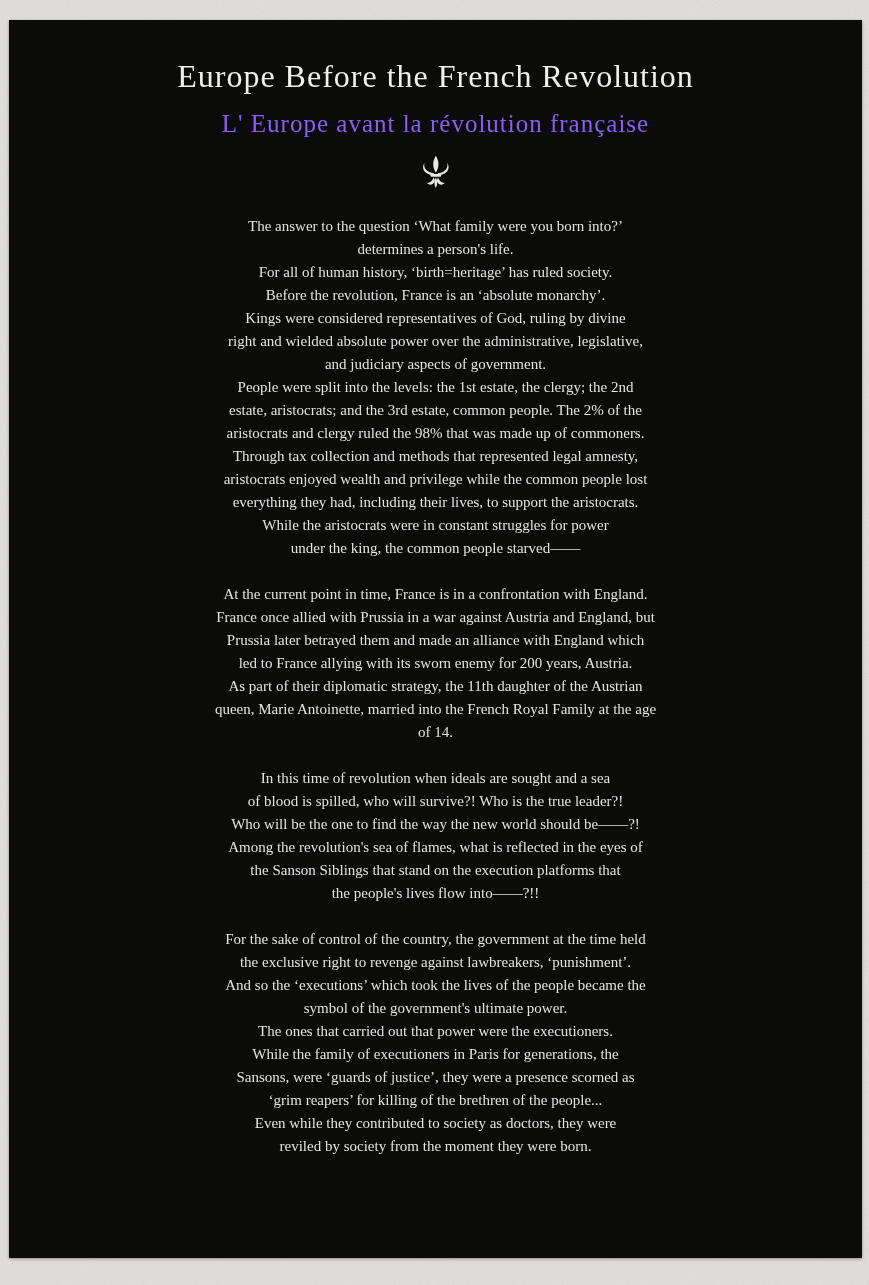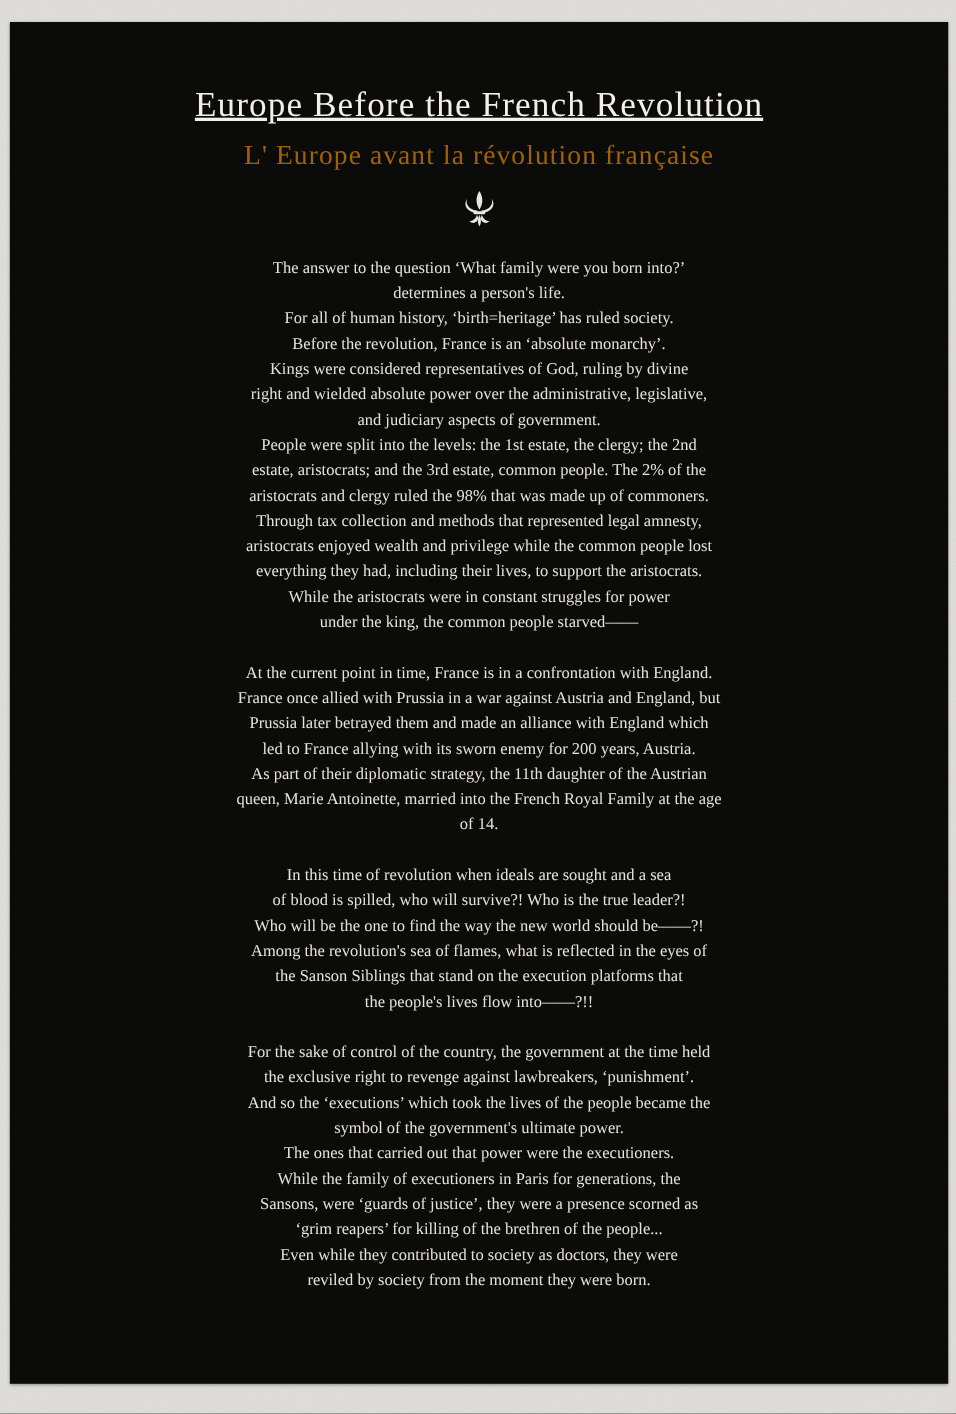--- a/index.html
+++ b/index.html
@@ -36,34 +36,33 @@
     top: 20px;
     width: 853px;
     height: 1238px;
     background: var(--panel);
     color: var(--text);
     text-align: center;
     box-shadow: 0 1px 3px rgba(0,0,0,0.35);
   }
   .title {
     margin: 0;
-    padding-top: 56px;
+    padding-top: 38px;
     font-size: 32px;
     font-weight: normal;
     letter-spacing: 1px;
     color: var(--title);
-    text-decoration: underline;
   }
   .subtitle {
     margin: 0;
     padding-top: 15px;
     font-size: 25px;
     font-weight: normal;
     letter-spacing: 1px;
-    color: #a16207;
+    color: #8b5cf6;
   }
   .ornament {
     margin-top: 17px;
     height: 38px;
     line-height: 0;
   }
   .ornament svg { height: 38px; width: auto; }
   .body-text {
     margin: 22px auto 0;
     width: 720px;

